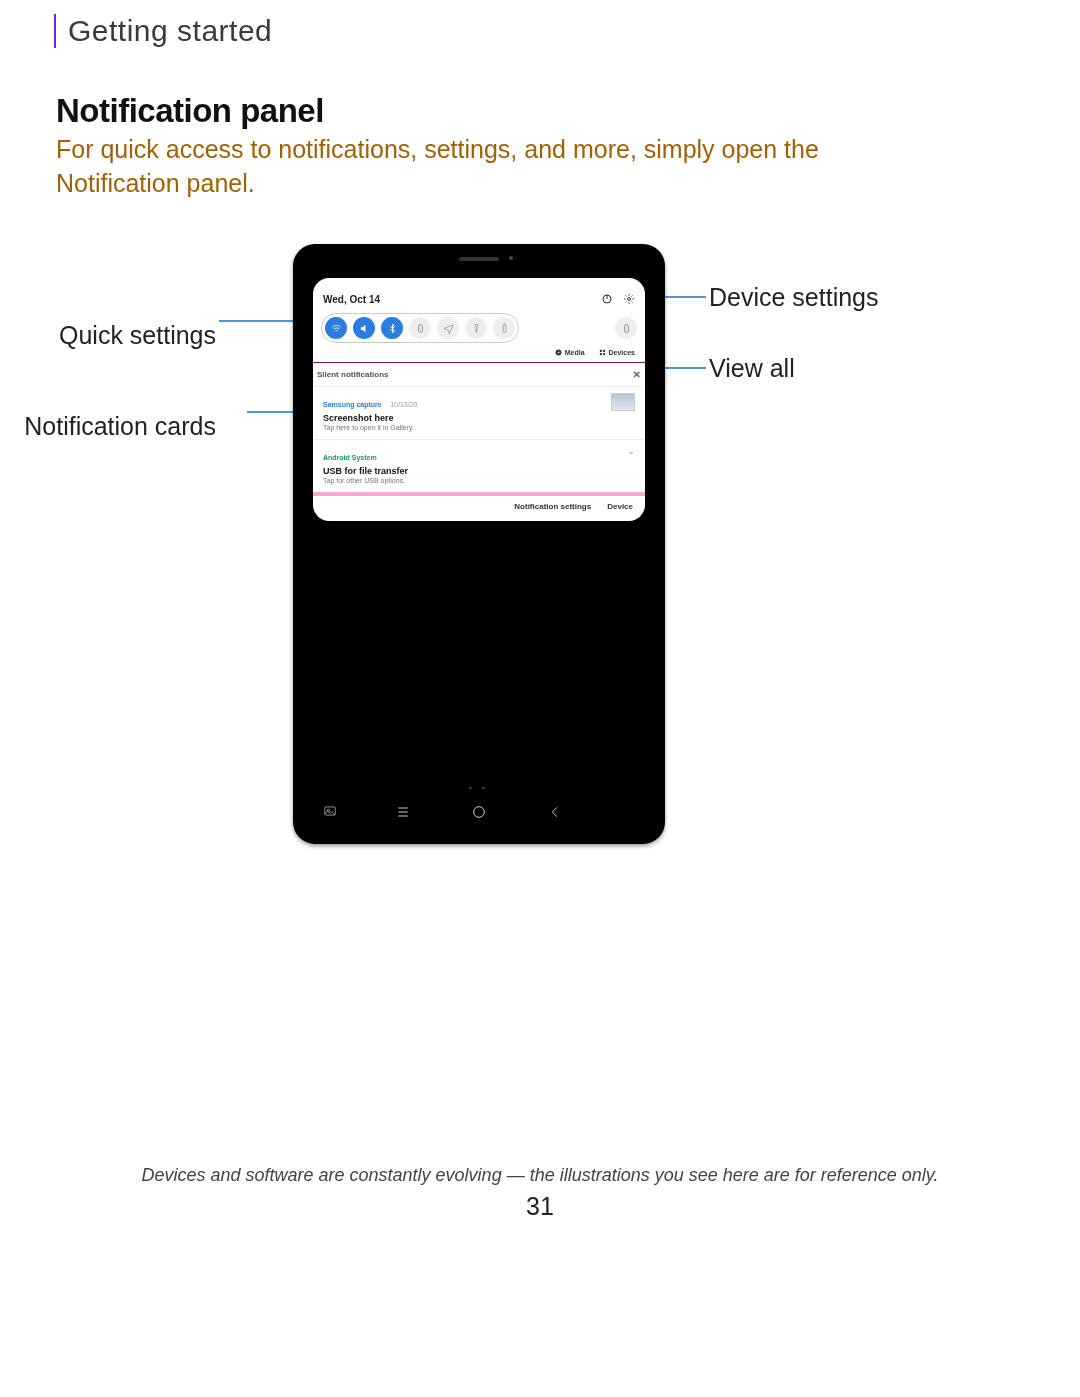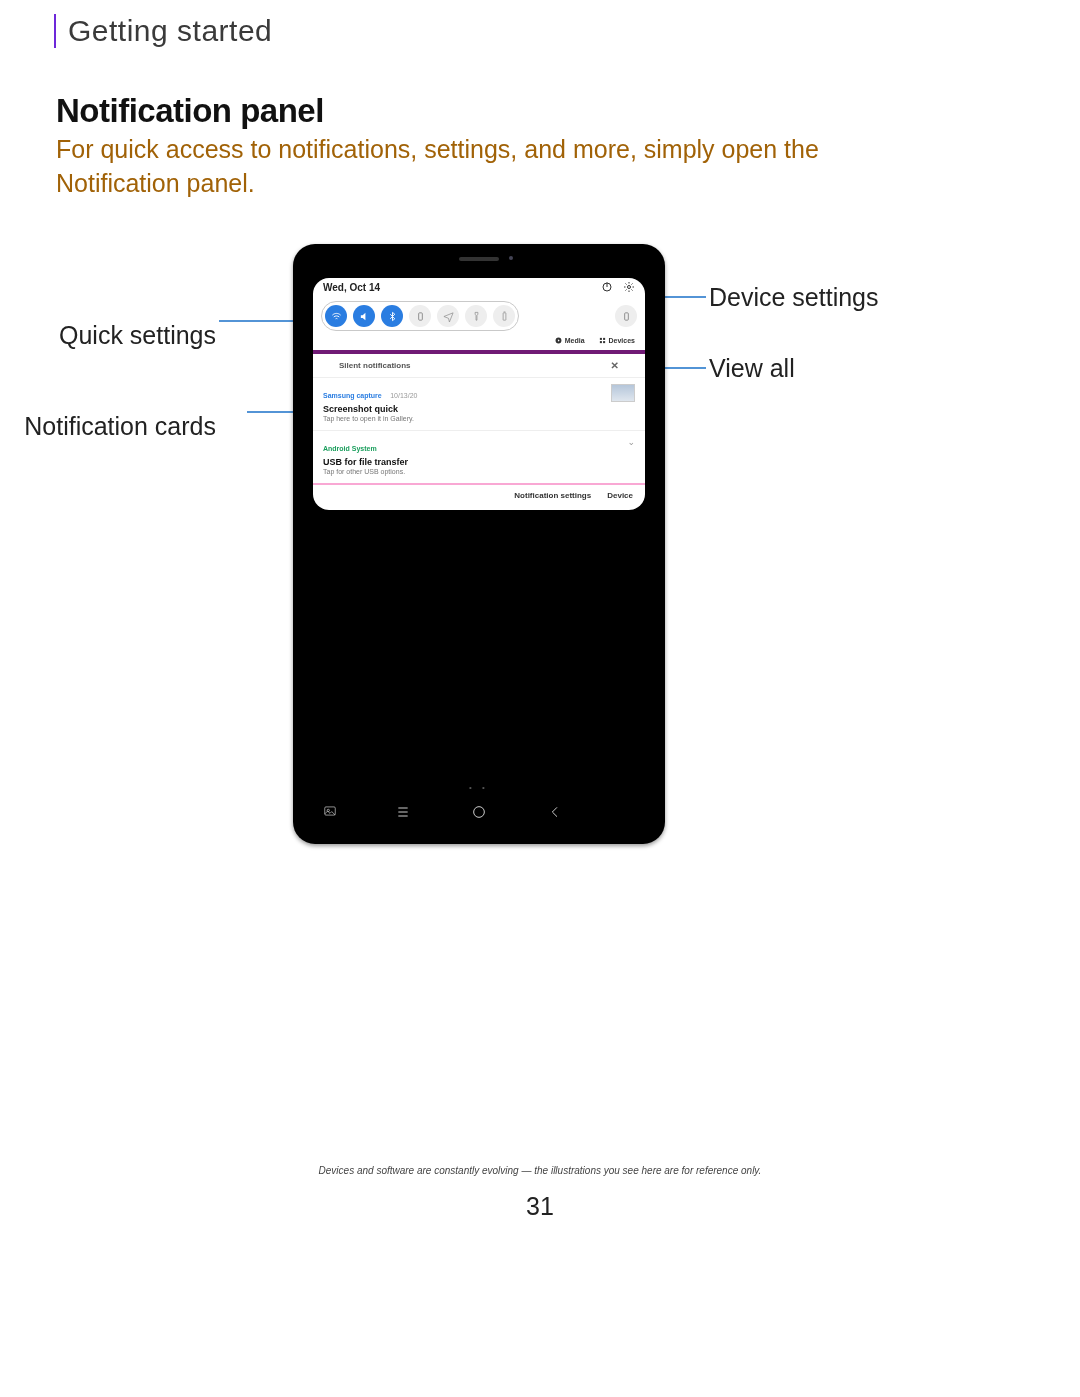--- a/index.html
+++ b/index.html
@@ -1,20 +1,20 @@
 <!DOCTYPE html>
 <html><head>
 <meta charset="utf-8">
 <style>
   html,body{margin:0;padding:0;background:#fff;}
   body{width:1080px;height:1397px;position:relative;font-family:Arial,Helvetica,sans-serif;color:#111;}
   .section-tab{position:absolute;left:54px;top:14px;border-left:2px solid #6d28d9;padding-left:12px;font-size:30px;font-weight:300;letter-spacing:0.5px;color:#3a3a3a;}
   .heading{position:absolute;left:56px;top:92px;font-size:33px;font-weight:800;letter-spacing:-0.5px;text-align:right;}
   .body-text{position:absolute;left:56px;top:133px;width:840px;font-size:25px;font-weight:400;line-height:1.35;color:#a16207;}
-  .disclaimer{position:absolute;left:0;right:0;top:1165px;text-align:center;font-size:10px;font-style:italic;color:#444;}
+  .disclaimer{position:absolute;left:0;right:0;top:1165px;text-align:center;font-size:18px;font-style:italic;color:#444;}
   .page-number{position:absolute;left:0;right:0;top:1192px;text-align:center;font-size:25px;font-weight:400;color:#222;}
 
   
   .callout{position:absolute;font-size:25px;color:#222;font-weight:400;}
   .callout.left{right:864px;text-align:right;white-space:nowrap;margin-top:14px;}
   .callout.right{left:709px;white-space:nowrap;}
 
   
   svg.leaders{position:absolute;left:0;top:0;width:1080px;height:900px;pointer-events:none;}
 
@@ -23,48 +23,48 @@
     position:absolute;left:293px;top:244px;width:372px;height:600px;
     background:#000;border-radius:22px;box-sizing:border-box;
     box-shadow:0 2px 4px rgba(0,0,0,.4);
   }
   .speaker{position:absolute;top:13px;left:50%;transform:translateX(-50%);width:40px;height:4px;background:#333;border-radius:3px;}
   .sensor{position:absolute;top:12px;left:58%;width:4px;height:4px;border-radius:50%;background:#445;}
   .screen{position:absolute;left:12px;right:12px;top:28px;bottom:16px;background:#000;border-radius:4px;overflow:hidden;}
 
   
   .panel{position:absolute;left:8px;right:8px;top:6px;background:#fff;border-radius:16px;font-family:Arial,sans-serif;color:#222;}
-  .panel-header{display:flex;justify-content:space-between;align-items:center;padding:3px 10px 6px 10px;font-size:10px;font-weight:600;}
+  .panel-header{display:flex;justify-content:space-between;align-items:center;padding:15px 10px 6px 10px;font-size:10px;font-weight:600;}
   .panel-icons{display:flex;gap:10px;}
   .hicon{width:12px;height:12px;}
 
   .qs{display:flex;align-items:center;justify-content:space-between;padding:2px 8px 6px 8px;gap:4px;}
   .qs-pill{display:flex;gap:6px;padding:3px;border:1px solid #c9c9c9;border-radius:18px;}
   .qdot{width:22px;height:22px;border-radius:50%;display:flex;align-items:center;justify-content:center;}
   .qdot.blue{background:#2a7de1;color:#fff;}
   .qdot.gray{background:#eee;color:#888;}
   .qdot.outer{width:22px;height:22px;border-radius:50%;display:flex;align-items:center;justify-content:center;background:#eee;color:#888;}
   .qicon{width:11px;height:11px;fill:currentColor;}
   .panel-sub{display:flex;justify-content:flex-end;gap:14px;font-size:7px;color:#333;padding:0 10px 6px 0;font-weight:600;}
   .panel-sub span{display:flex;align-items:center;gap:3px;}
   .mini{width:7px;height:7px;fill:#333;}
 
-  .silent{display:flex;justify-content:space-between;align-items:center;font-size:8px;color:#555;font-weight:600;padding:6px 26px;border-top:4px solid #701a75;}
+  .silent{display:flex;justify-content:space-between;align-items:center;font-size:8px;color:#555;font-weight:600;padding:6px 4px;border-top:1px solid #701a75;}
   .silent .x{font-size:10px;color:#666;}
 
   .card{border-top:1px solid #eee;padding:6px 10px 8px 10px;}
   .card-app{font-size:7px;color:#2a7de1;font-weight:600;}
   .card-date{font-size:7px;color:#999;margin-left:4px;}
   .card-title{font-size:9px;font-weight:700;color:#111;margin-top:2px;}
   .card-sub{font-size:7px;color:#777;margin-top:1px;}
   .card .row{display:flex;justify-content:space-between;align-items:flex-start;gap:6px;}
   .thumb{width:22px;height:16px;background:linear-gradient(180deg,#b5c6da,#dfe6ee);border:1px solid #ccc;}
   .chev{font-size:9px;color:#999;}
 
-  .panel-footer{display:flex;justify-content:flex-end;gap:16px;font-size:8px;font-weight:600;color:#333;padding:6px 12px 10px 0;border-top:2px solid #f9a8d4;}
+  .panel-footer{display:flex;justify-content:flex-end;gap:16px;font-size:8px;font-weight:600;color:#333;padding:6px 12px 10px 0;border-top:4px solid #f9a8d4;}
 
   
   .nav{position:absolute;left:0;right:0;bottom:8px;display:flex;justify-content:space-around;align-items:center;color:#ccc;}
   .nicon{width:16px;height:16px;stroke:#ccc;fill:none;stroke-width:1.5;}
   .dots{position:absolute;left:0;right:0;bottom:36px;text-align:center;color:#555;font-size:8px;letter-spacing:4px;}
   .picon{width:14px;height:14px;position:absolute;left:18px;bottom:10px;stroke:#ccc;fill:none;stroke-width:1.2;}
 </style>
 </head>
 <body>
 
@@ -177,21 +177,21 @@
       <div class="silent">
         <span>Silent notifications</span>
         <span class="x">✕</span>
       </div>
 
       <div class="card">
         <div class="row">
           <div>
             <span class="card-app">Samsung capture</span>
             <span class="card-date">10/13/20</span>
-            <div class="card-title">Screenshot quick</div>
+            <div class="card-title">Screenshot here</div>
             <div class="card-sub">Tap here to open it in Gallery.</div>
           </div>
           <div class="thumb"></div>
         </div>
       </div>
 
       <div class="card">
         <div class="row">
           <div>
             <span class="card-app" style="color:#1a9e5c">Android System</span>

